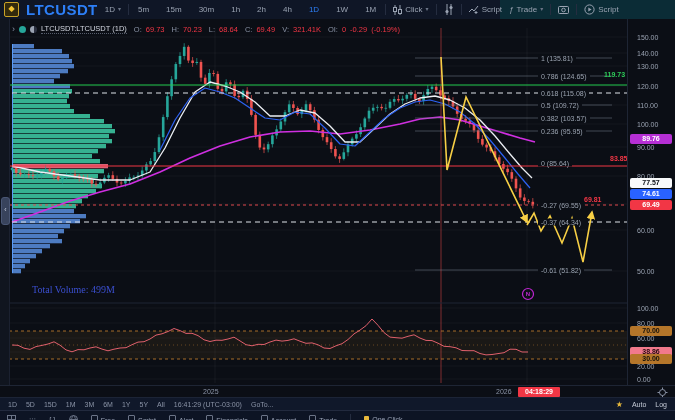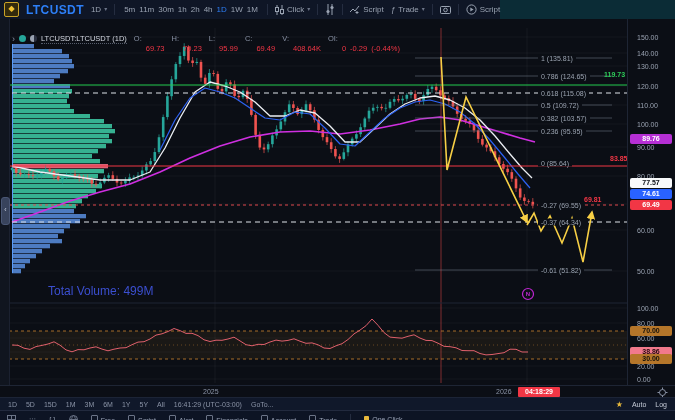--- a/index.html
+++ b/index.html
@@ -4,42 +4,42 @@
 <style>
   html,body{margin:0;padding:0;width:675px;height:420px;overflow:hidden;background:#0b0e15;
     font-family:"Liberation Sans",sans-serif;color:#b6bdc9;}
   .app{position:relative;width:675px;height:420px;background:#0b0e15;}
   
   .topbar{position:absolute;top:0;left:0;right:0;height:19px;z-index:8;display:flex;align-items:center;
     gap:7px;padding:0 4px;font-size:8px;color:#9aa3b2;white-space:nowrap;
     background:linear-gradient(90deg,#0f1626 0,#0f1626 500px,#0b2c36 500px);}
   .logo{width:13px;height:13px;border-radius:2px;background:#332a0c;border:1px solid #c9a227;
     color:#f2c230;font-size:8px;line-height:12px;text-align:center;flex:0 0 auto;}
-  .sym{color:#2d7ff7;font-weight:bold;font-size:12px;letter-spacing:.4px;}
+  .sym{color:#2d7ff7;font-weight:bold;font-size:15px;letter-spacing:.4px;}
   .vsep{width:1px;height:11px;background:#252d40;flex:0 0 auto;}
   .tbtn{display:flex;align-items:center;gap:3px;cursor:default;}
   .tf{padding:1px 2px;}
   .tf.active{color:#2d7ff7;}
   .caret{font-size:6px;position:relative;top:-1px;color:#6b7487;}
   .ticon{flex:0 0 auto;display:block;}
   
   .legend{position:absolute;top:24px;left:12px;z-index:7;display:flex;align-items:center;gap:4px;
     font-size:7.5px;white-space:nowrap;}
   .lgd-arrow{color:#8a93a6;font-size:9px;}
   .dot{width:7px;height:7px;border-radius:50%;display:inline-block;}
   .lgd-title{color:#d2d6df;border-bottom:1px dotted #565d6c;padding-bottom:0;}
   .lbl{color:#8a93a6;margin-left:3px;}
-  .val{color:#f23645;margin-top:20px;}
+  .val{color:#f23645;}
   
   #chart-svg{position:absolute;left:0;top:0;z-index:1;}
   #overlay{position:absolute;inset:0;z-index:2;pointer-events:none;}
   .fibl{position:absolute;left:538px;transform:translateY(-50%);font-size:7px;color:#9aa3b0;
     background:#0b0e15;padding:0 3px;}
   .pfl{position:absolute;transform:translateY(-50%);font-size:7px;font-weight:bold;}
-  .tvol{position:absolute;left:48px;top:284px;font-size:12px;color:#3b4fd0;z-index:2;font-family:Liberation Sans, sans-serif;}
+  .tvol{position:absolute;left:32px;top:284px;font-size:10px;color:#3b4fd0;z-index:2;font-family:Liberation Serif, serif;}
   
   .lstrip{position:absolute;left:0;top:19px;width:9px;height:366px;background:#10151f;
     border-right:1px solid #1b2130;z-index:3;}
   .lhandle{position:absolute;left:1px;top:178px;width:7px;height:26px;background:#38435c;
     border:1px solid #4a5775;border-radius:3px;color:#cdd5e3;font-size:7px;line-height:24px;text-align:center;}
   
   .pscale{position:absolute;top:19px;right:0;width:47px;height:366px;background:#0b0e15;
     border-left:1px solid #1e2534;z-index:3;}
   .ptick{position:absolute;left:9px;transform:translateY(-50%);font-size:7px;color:#9aa3b2;}
   .pbadge{position:absolute;left:2px;right:3px;transform:translateY(-50%);text-align:center;
@@ -72,23 +72,23 @@
 <div class="app">
 
   <div class="topbar">
     <div class="logo">◆</div>
     <span class="sym">LTCUSDT</span>
     <span class="tbtn">
       <span>1D</span>
       <span class="caret">▾</span>
     </span>
     <span class="vsep"></span>
-    <span id="tf-row" style="display:flex;gap:0;">
+    <span id="tf-row" style="display:flex;gap:13px;">
         <span class="tf">5m</span>
-        <span class="tf">11m</span>
+        <span class="tf">15m</span>
         <span class="tf">30m</span>
         <span class="tf">1h</span>
         <span class="tf">2h</span>
         <span class="tf">4h</span>
         <span class="tf active">1D</span>
         <span class="tf">1W</span>
         <span class="tf">1M</span>
       </span>
     <span class="vsep"></span>
     <span class="tbtn">
@@ -137,29 +137,29 @@
   <div class="legend">
     <span class="lgd-arrow">›</span>
     <span class="dot" style="background:#26a69a;"></span>
     <span class="dot" style="background:linear-gradient(90deg,#9aa3b2 50%,#2b3040 50%);"></span>
     <span class="lgd-title">LTCUSDT:LTCUSDT (1D)</span>
     <span class="lbl">O:</span>
       <span class="val">69.73</span>
     <span class="lbl">H:</span>
       <span class="val">70.23</span>
     <span class="lbl">L:</span>
-      <span class="val">95.99</span>
+      <span class="val">68.64</span>
     <span class="lbl">C:</span>
       <span class="val">69.49</span>
     <span class="lbl">V:</span>
-      <span class="val">408.64K</span>
+      <span class="val">321.41K</span>
     <span class="lbl">OI:</span>
       <span class="val">0</span>
     <span class="val">-0.29</span>
-    <span class="val">(-0.44%)</span>
+    <span class="val">(-0.19%)</span>
   </div>
 
   <svg id="chart-svg" width="675" height="420" viewBox="0 0 675 420">
       <defs>
         <clipPath id="plotclip">
           <rect x="9" y="28" width="619" height="356"></rect>
         </clipPath>
         <marker id="arrY" viewBox="0 0 10 10" refX="8" refY="5" markerWidth="5.5" markerHeight="5.5" orient="auto-start-reverse">
           <path d="M0,0L10,5L0,10z" fill="#f7cf45"></path>
         </marker>

